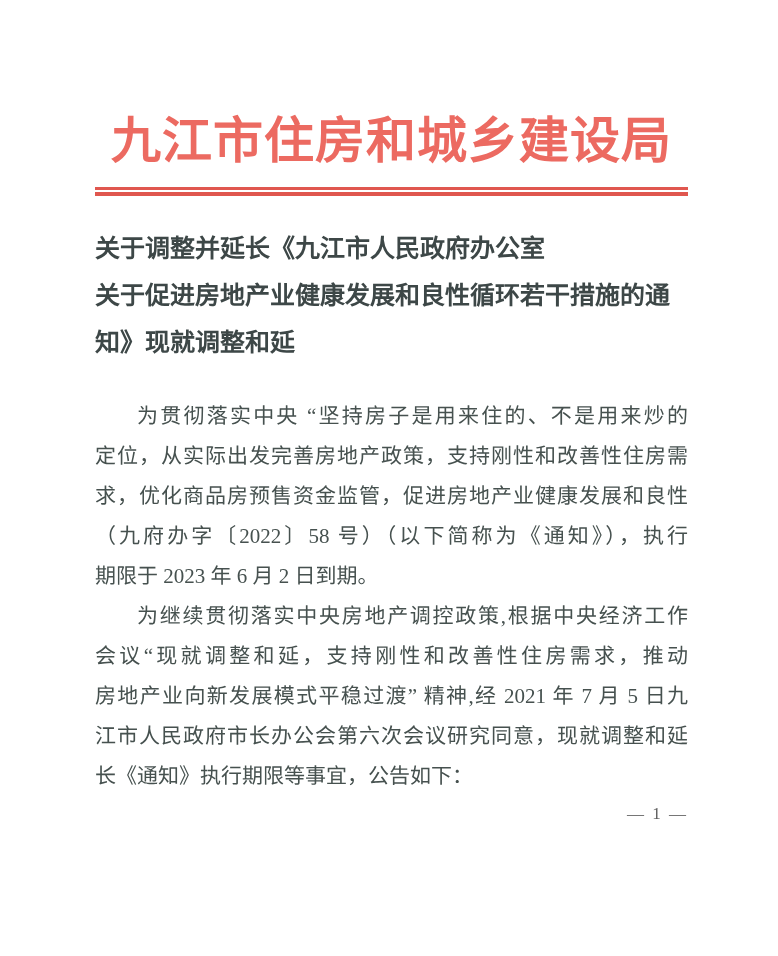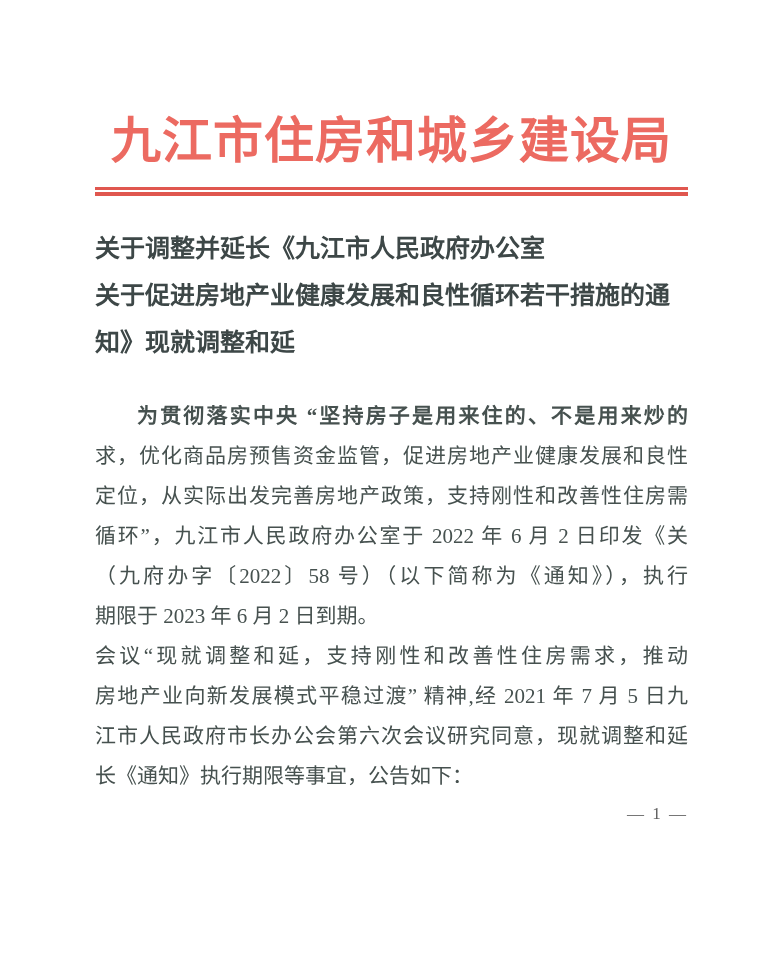--- a/index.html
+++ b/index.html
@@ -60,21 +60,20 @@
     white-space:nowrap;
   }
   .body-line.fill{
     text-align:justify;
     text-align-last:justify;
     text-justify:inter-character;
     white-space:normal;
   }
   .body-line.indent{
     text-indent:2em;
-    font-weight:bold;
   }
   .page-number{
     margin-top:8px;
     text-align:right;
     font-size:17px;
     letter-spacing:2px;
     color:#5f5f5f;
     font-family:"Liberation Serif", serif;
   }
 </style>
@@ -89,27 +88,27 @@
 
   <div class="doc-title" id="doc-title">
       <div class="doc-title-line">关于调整并延长《九江市人民政府办公室</div>
       <div class="doc-title-line">关于促进房地产业健康发展和良性循环若干措施的通</div>
       <div class="doc-title-line">知》现就调整和延</div>
     </div>
 
   <div class="body-text" id="body-text">
       <div>
         <div class="body-line fill indent">为贯彻落实中央 “坚持房子是用来住的、不是用来炒的</div>
+        <div class="body-line fill">定位，从实际出发完善房地产政策，支持刚性和改善性住房需</div>
         <div class="body-line fill">求，优化商品房预售资金监管，促进房地产业健康发展和良性</div>
-        <div class="body-line fill">定位，从实际出发完善房地产政策，支持刚性和改善性住房需</div>
-        <div class="body-line fill">循环”，九江市人民政府办公室于 2022 年 6 月 2 日印发《关</div>
         <div class="body-line fill">（九府办字〔2022〕58 号）（以下简称为《通知》），执行</div>
         <div class="body-line">期限于 2023 年 6 月 2 日到期。</div>
       </div>
       <div>
+        <div class="body-line fill indent">为继续贯彻落实中央房地产调控政策,根据中央经济工作</div>
         <div class="body-line fill">会议“现就调整和延，支持刚性和改善性住房需求，推动</div>
         <div class="body-line fill">房地产业向新发展模式平稳过渡” 精神,经 2021 年 7 月 5 日九</div>
         <div class="body-line fill">江市人民政府市长办公会第六次会议研究同意，现就调整和延</div>
         <div class="body-line">长《通知》执行期限等事宜，公告如下：</div>
       </div>
     </div>
 
   <div class="page-number">— 1 —</div>
 
 </div>

